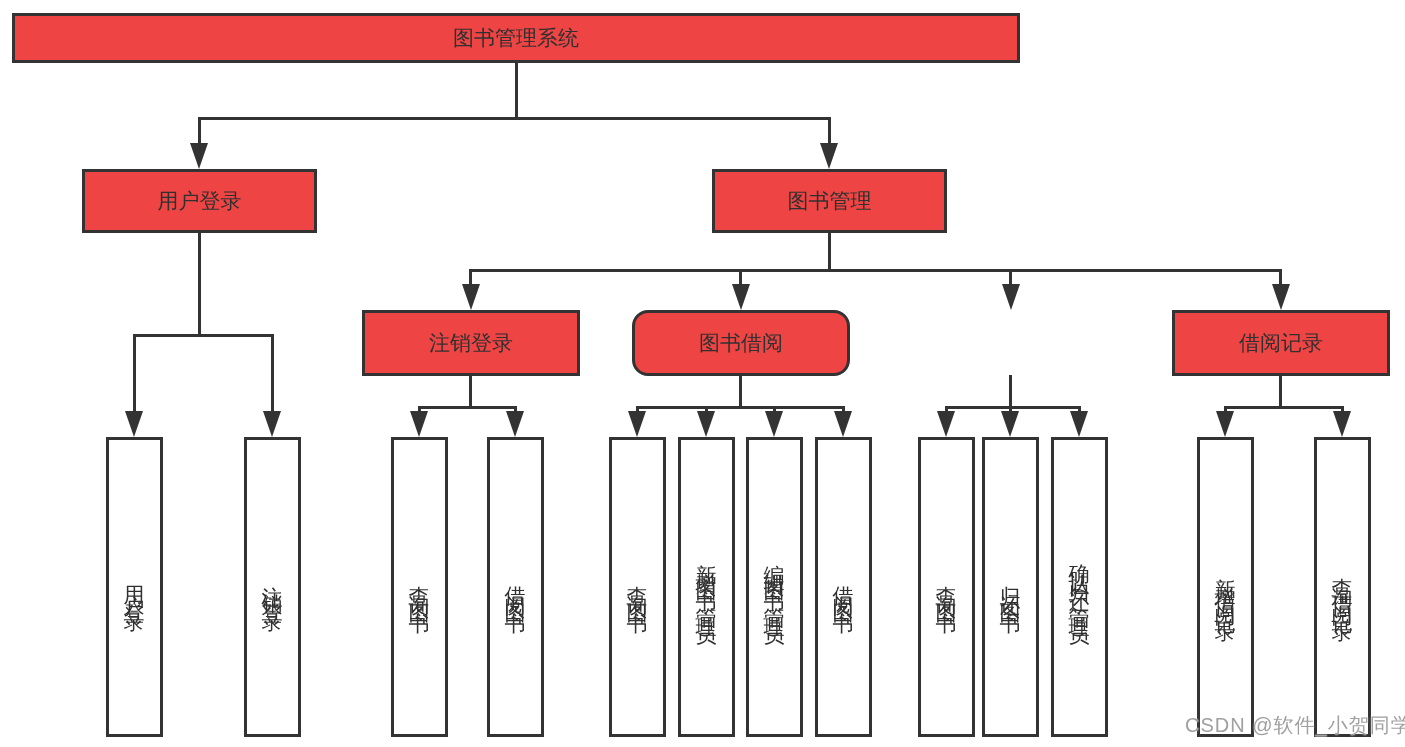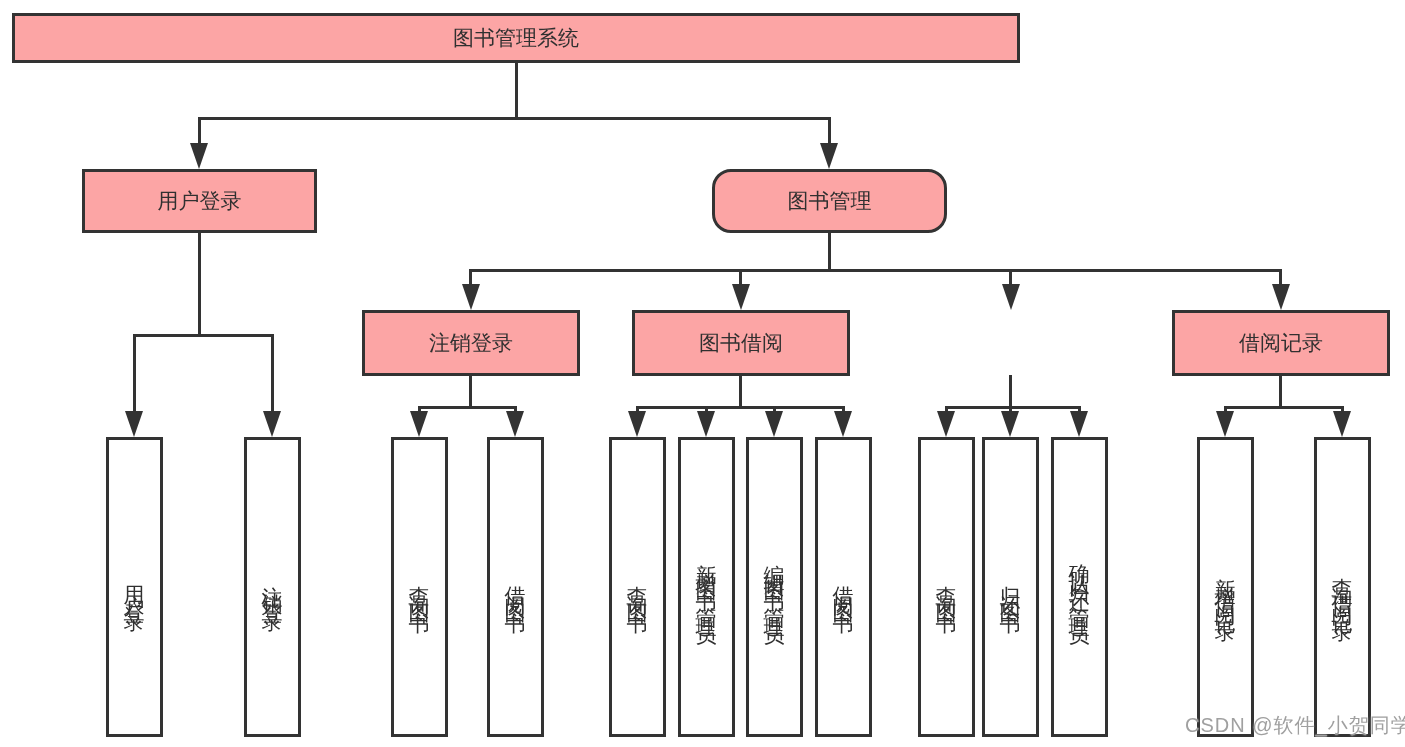--- a/index.html
+++ b/index.html
@@ -7,21 +7,21 @@
     position:relative;
     width:1405px;height:747px;
     background:#ffffff;
     font-family:"Liberation Sans","DejaVu Sans",sans-serif;
     overflow:hidden;
   }
   .box{
     position:absolute;
     box-sizing:border-box;
     border:3px solid #333333;
-    background:#fca5a5;
+    background:#ef4444;
     color:#303030;
     display:flex;
     align-items:center;
     justify-content:center;
     font-size:21px;
     text-align:center;
     white-space:nowrap;
   }
   .vbox{
     position:absolute;
@@ -123,28 +123,28 @@
   <div class="vline" style="left:1341px;top:406px;height:10px;"></div>
   <div class="arrow" style="left:1333px;top:411px;"></div>
 
   <div class="box" style="left:12px;top:13px;width:1008px;height:50px;">
     <span>图书管理系统</span>
   </div>
 
   <div class="box" style="left:82px;top:169px;width:235px;height:64px;">
     <span>用户登录</span>
   </div>
-  <div class="box" style="left:712px;top:169px;width:235px;height:64px;border-radius:19px;">
+  <div class="box" style="left:712px;top:169px;width:235px;height:64px;">
     <span>图书管理</span>
   </div>
 
   <div class="box" style="left:362px;top:310px;width:218px;height:66px;">
     <span>注销登录</span>
   </div>
-  <div class="box" style="left:632px;top:310px;width:218px;height:66px;">
+  <div class="box" style="left:632px;top:310px;width:218px;height:66px;border-radius:16px;">
     <span>图书借阅</span>
   </div>
   <div class="box" style="left:1172px;top:310px;width:218px;height:66px;">
     <span>借阅记录</span>
   </div>
 
   <div class="vbox" style="left:106px;">
     <span>用户登录</span>
   </div>
   <div class="vbox" style="left:244px;">

